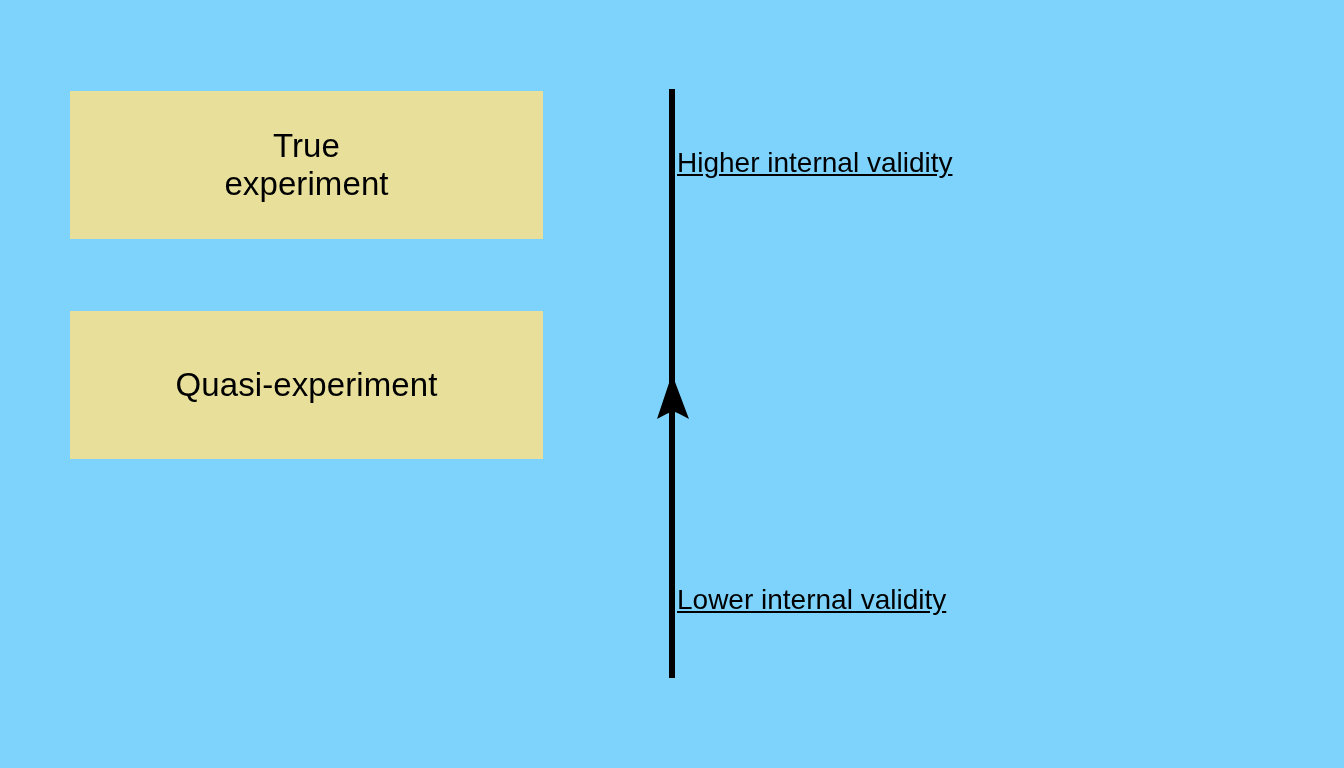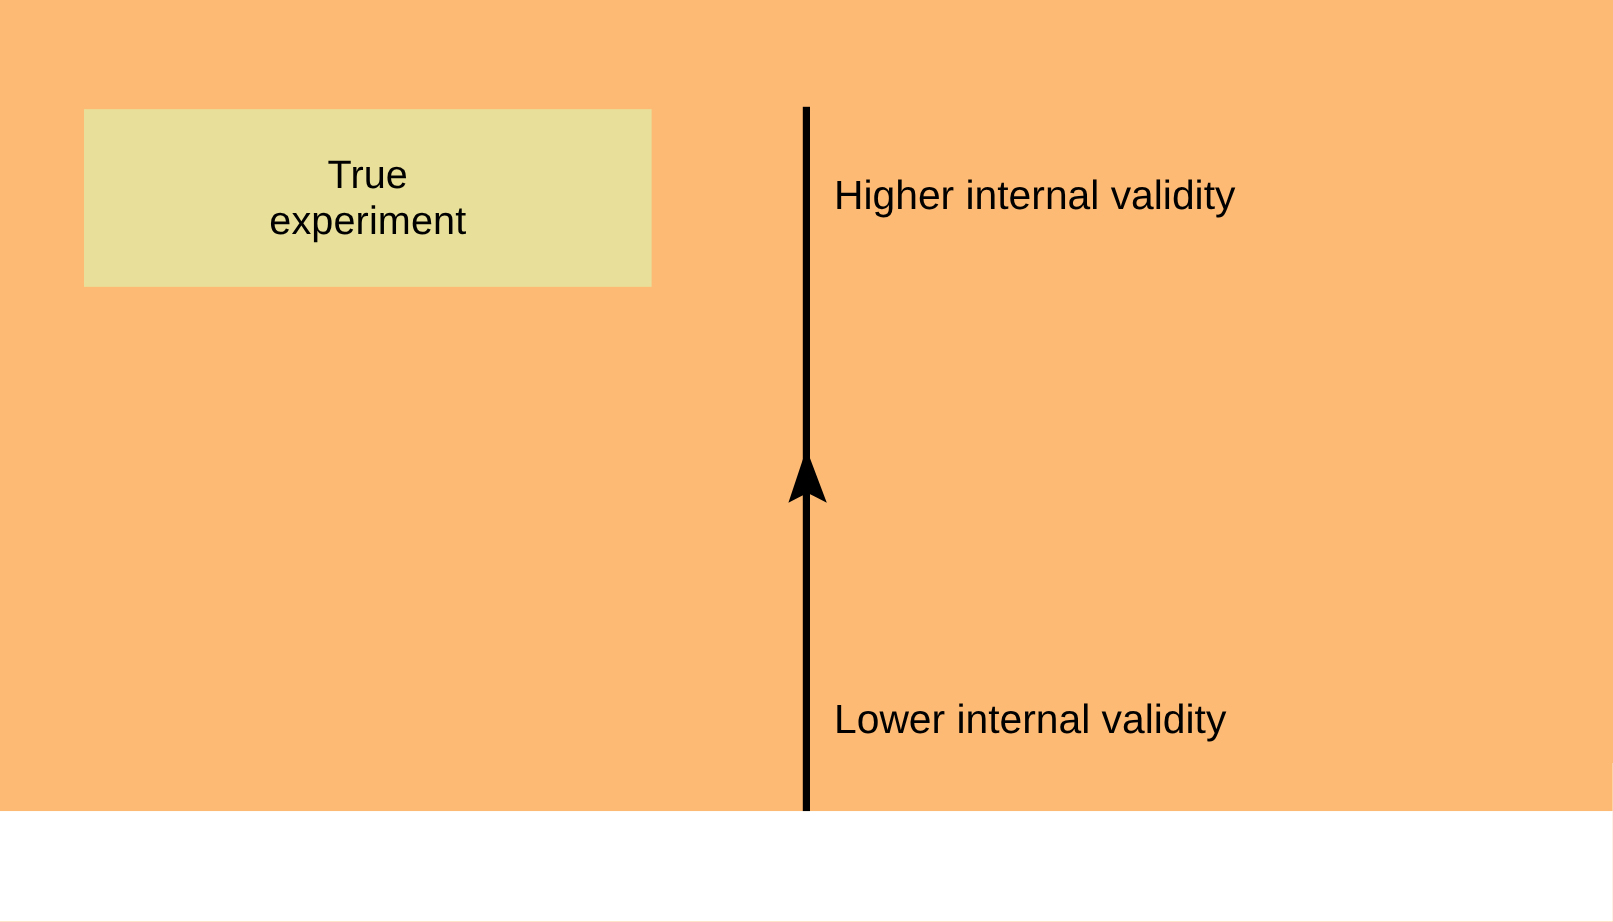--- a/index.html
+++ b/index.html
@@ -9,22 +9,22 @@
     background: #ffffff;
   }
   body {
     font-family: "Liberation Sans", sans-serif;
     -webkit-font-smoothing: antialiased;
   }
 
   #canvas {
     position: relative;
     width: 1344px;
-    height: 676px;
-    background: #fdba74;
+    height: 768px;
+    background: #7dd3fc;
     overflow: hidden;
   }
 
   
   .method-box {
     position: absolute;
     left: 70px;
     width: 473px;
     background: #e8e09a;
     display: flex;
@@ -55,39 +55,43 @@
   }
   #validity-axis svg {
     position: absolute;
     left: 0;
     top: 0;
     display: block;
   }
 
   .axis-caption {
     position: absolute;
-    left: 55px;
+    left: 37px;
     color: #000000;
-    font-size: 34px;
+    font-size: 28px;
     line-height: 36px;
     white-space: nowrap;
+    text-decoration: underline;
   }
   #caption-higher { top: 65px; }
   #caption-lower  { top: 502px; }
 </style>
 </head>
 <body>
 
 <div id="canvas">
 
   <div class="method-box" id="box-true-experiment">
     <span class="method-label">True
 experiment</span>
   </div>
 
+  <div class="method-box" id="box-quasi-experiment">
+    <span class="method-label">Quasi-experiment</span>
+  </div>
 
 
   <div id="validity-axis">
 
     <svg width="420" height="610" viewBox="0 0 420 610" aria-hidden="true">
 
       <rect x="29" y="9" width="6" height="589" fill="#000000"></rect>
 
       <path d="M 32 294
                L 49 339

